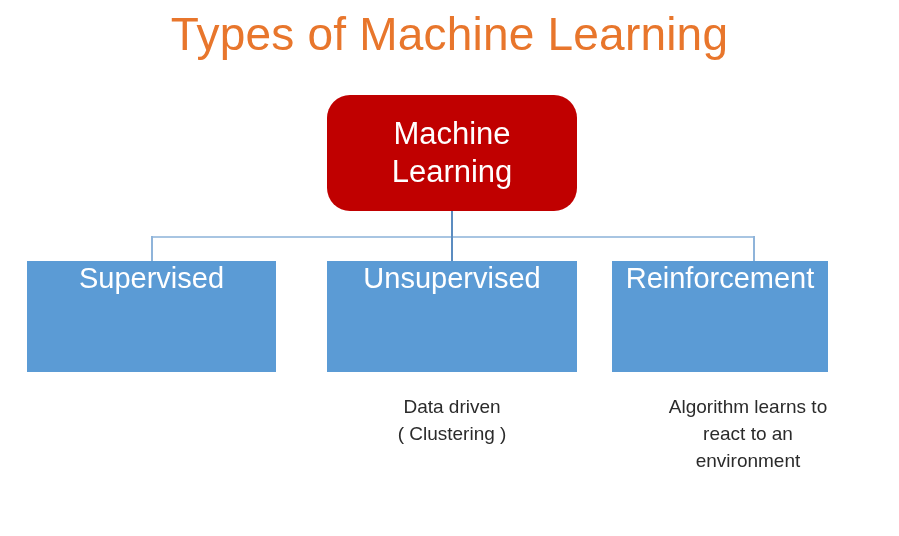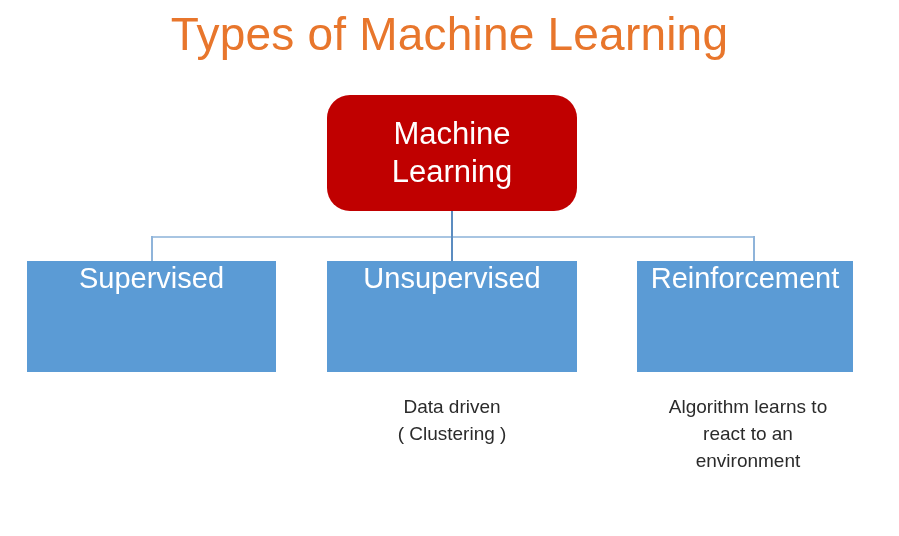--- a/index.html
+++ b/index.html
@@ -110,21 +110,21 @@
     align-items: flex-start;
     justify-content: center;
     text-align: center;
     font-size: 29px;
     font-weight: 400;
     line-height: 1.2;
     box-sizing: border-box;
   }
   #child-node-supervised   { left: 27px;  width: 249px; }
   #child-node-unsupervised { left: 327px; width: 250px; }
-  #child-node-reinforcement{ left: 637px; width: 216px; }
+  #child-node-reinforcement{ left: 612px; width: 216px; }
 
   
   .caption {
     position: absolute;
     top: 394px;
     text-align: center;
     font-size: 19px;
     font-weight: 400;
     line-height: 1.42;
     color: #2B2B2B;

